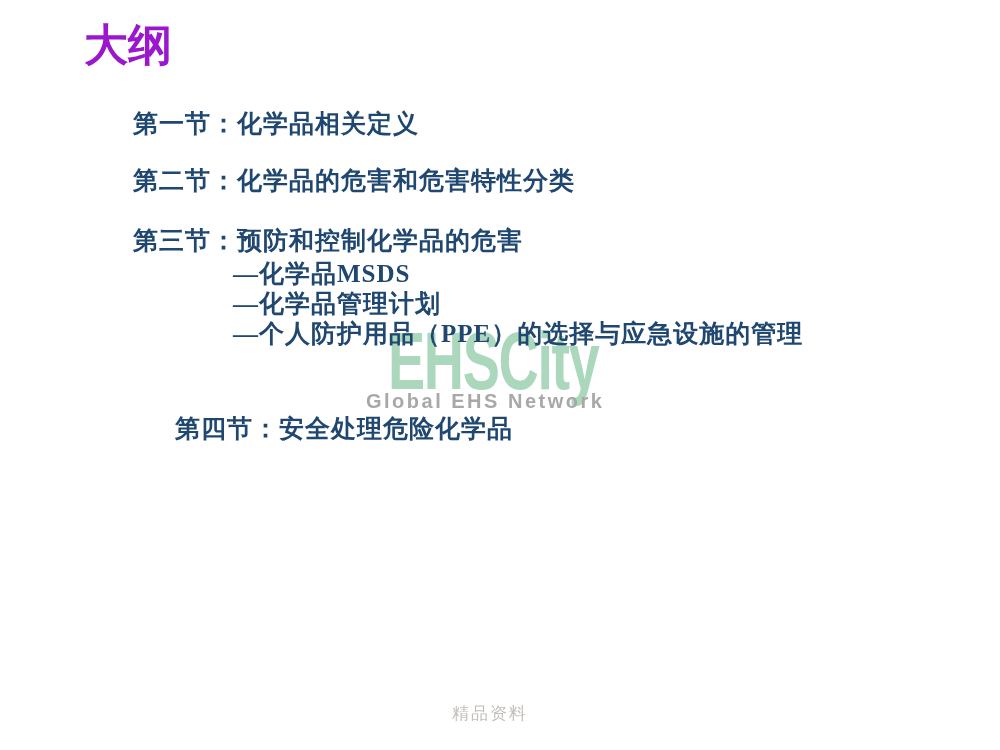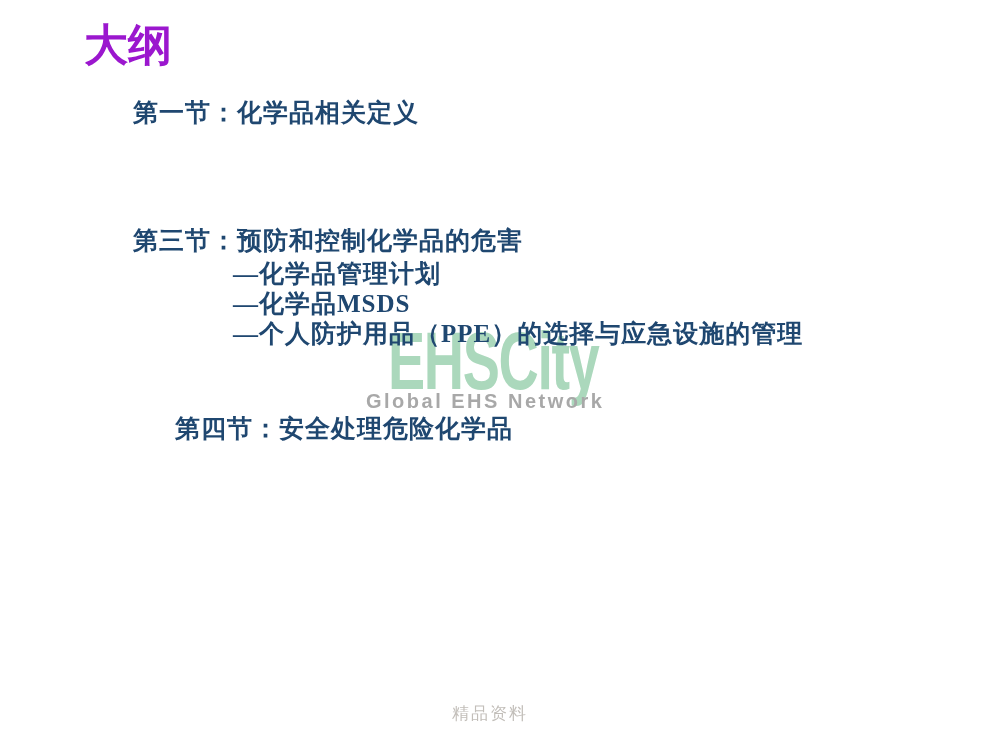--- a/index.html
+++ b/index.html
@@ -74,21 +74,21 @@
   }
   .subitems {
     position: absolute;
     font-size: 25px;
     font-weight: bold;
     line-height: 30px;
     letter-spacing: 1px;
     color: #1f4770;
     white-space: nowrap;
   }
-  .h1 { left: 133px; top: 98px; }
+  .h1 { left: 133px; top: 109px; }
   .h2 { left: 133px; top: 166px; }
   .h3 { left: 133px; top: 226px; }
   .s3 { left: 233px; top: 259px; }
   .h4 { left: 139px; top: 414px; margin-left: 36px; }
   .s4 { left: 233px; top: 439px; }
   .h5 { left: 141px; top: 558px; }
   .slide-footer {
     position: absolute;
     left: 0;
     top: 704px;
@@ -110,26 +110,27 @@
     <div class="wm-brand">EHSCity</div>
     <div class="wm-tagline">Global EHS Network</div>
   </div>
 
   <div class="content-layer">
 
     <div class="slide-title">大纲</div>
 
     <div class="outline-line h1">第一节：化学品相关定义</div>
 
+    <div class="outline-line h2">第二节：化学品的危害和危害特性分类</div>
 
     <div class="outline-line h3">第三节：预防和控制化学品的危害</div>
 
     <div class="subitems s3">
+      <div>—化学品MSDS</div>
       <div>—化学品管理计划</div>
-      <div>—化学品MSDS</div>
       <div>—个人防护用品（PPE）的选择与应急设施的管理</div>
     </div>
 
     <div class="outline-line h4">第四节：安全处理危险化学品</div>
 
 
 
     <div class="slide-footer">精品资料</div>
 
   </div>

